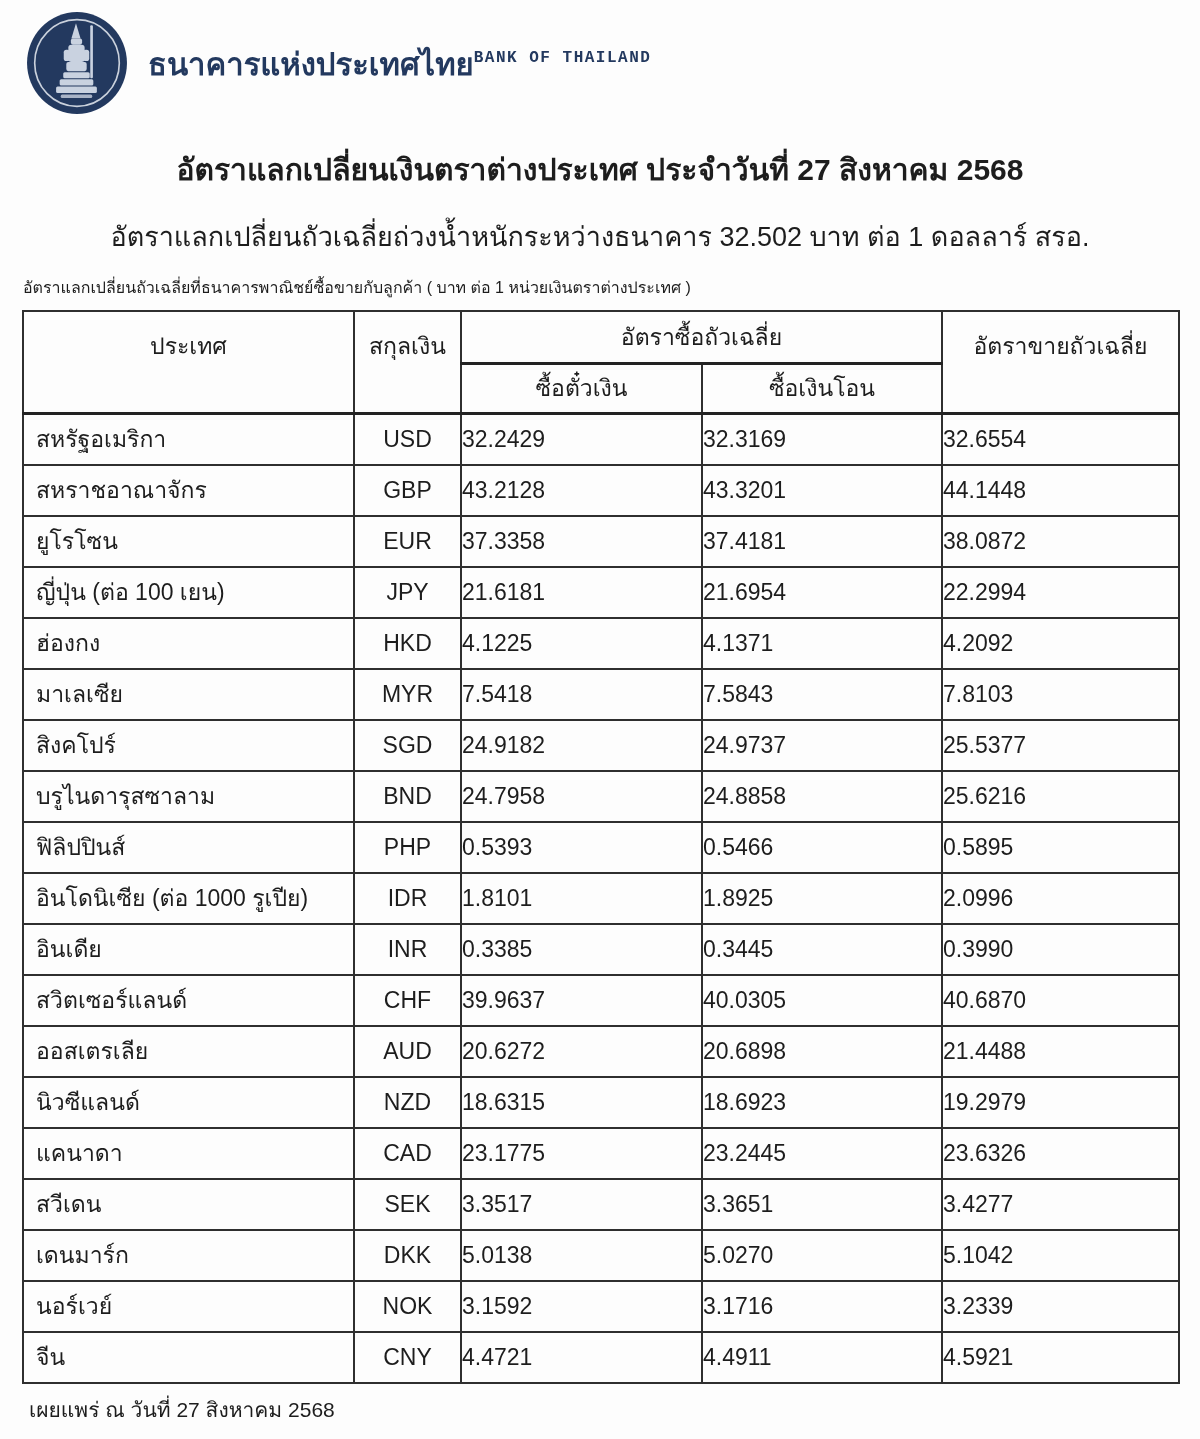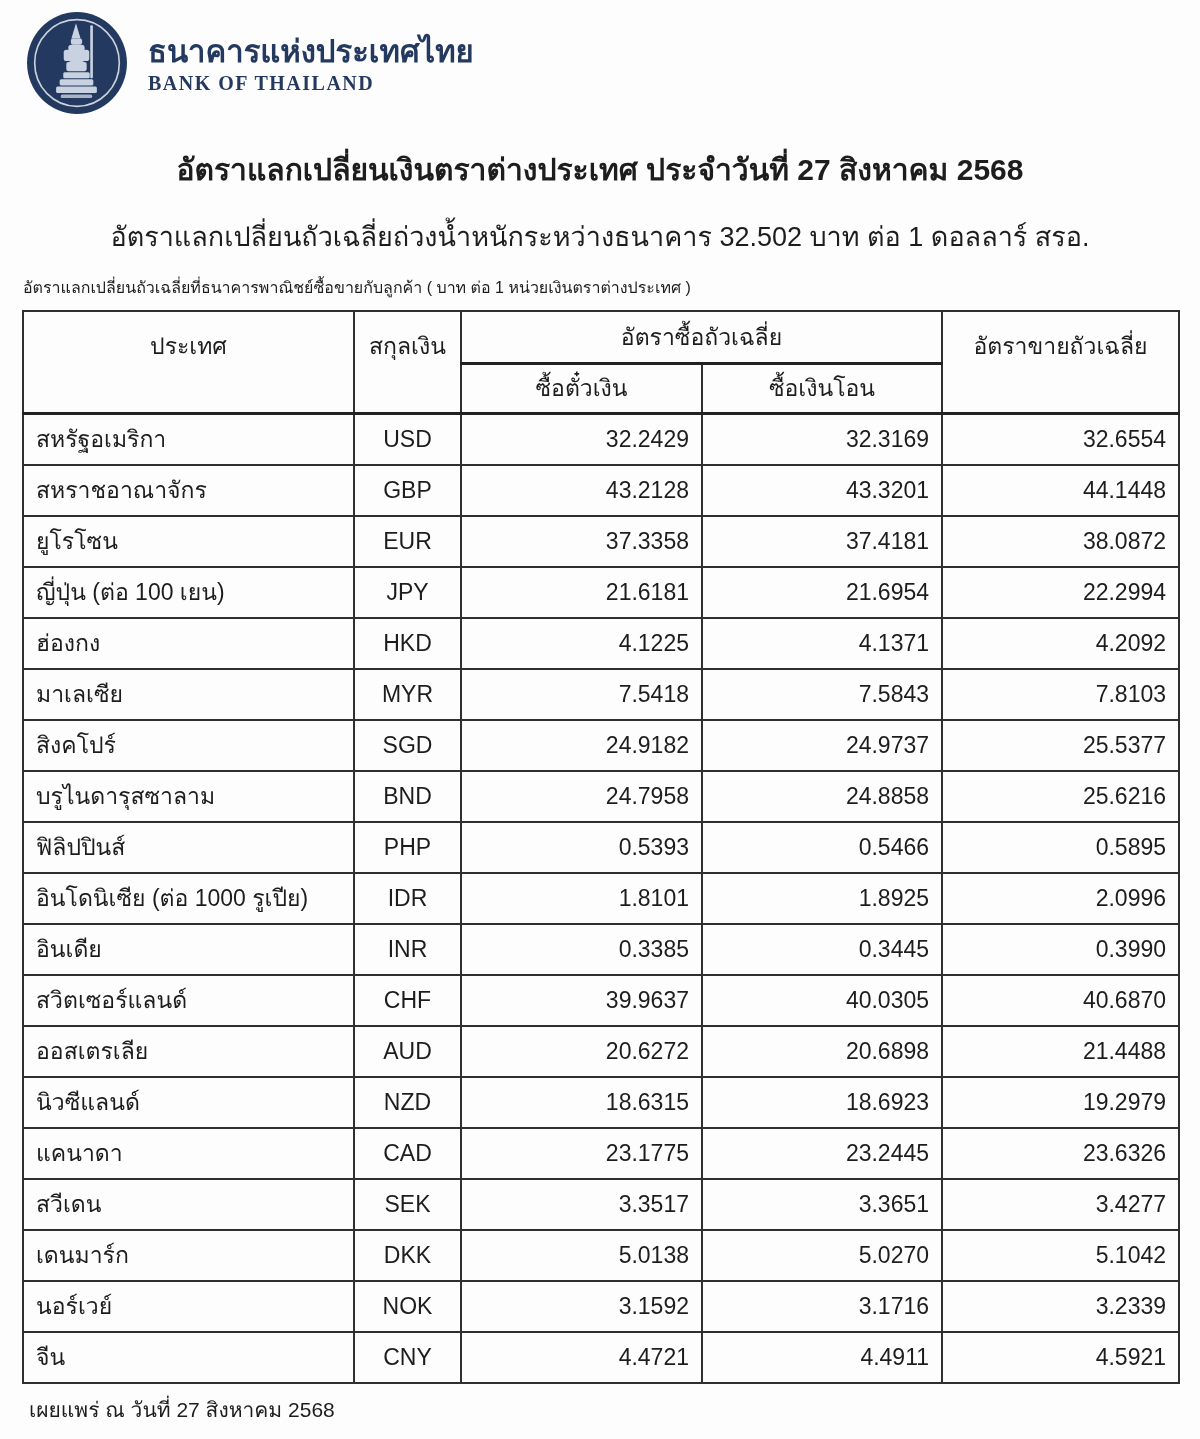--- a/index.html
+++ b/index.html
@@ -15,27 +15,27 @@
     background:var(--bg);
     color:var(--ink);
     font-family:"Liberation Sans","DejaVu Sans",sans-serif;
   }
   
   .logo-row{
     display:flex;align-items:center;gap:20px;
     padding:9px 0 0 26px;height:116px;
   }
   .emblem{width:102px;height:104px;flex:0 0 auto;}
-  .logo-text{display:flex;flex-direction:column;justify-content:center;margin-top:4px;}
+  .logo-text{display:flex;flex-direction:row;justify-content:center;margin-top:4px;}
   .logo-thai{
     font-size:31px;font-weight:bold;color:var(--brand);line-height:1.15;
   }
   .logo-eng{
-    font-family:Liberation Serif, serif;
-    font-size:20px;font-weight:bold;color:var(--brand);
+    font-family:Liberation Mono, monospace;
+    font-size:16px;font-weight:bold;color:var(--brand);
     letter-spacing:1.5px;margin-top:2px;
   }
   
   .doc-title{
     margin-top:36px;text-align:center;
     font-size:30px;font-weight:bold;line-height:1.2;
   }
   .doc-subtitle{
     margin-top:33px;text-align:center;
     font-size:27px;font-weight:500;line-height:1.2;
@@ -63,21 +63,21 @@
   }
   .rates thead th.group-buy{
     vertical-align:middle;text-align:center;
     border-bottom:3px solid #222222;
   }
   .rates thead tr.tier2 th,
   .rates thead th.span-cell{border-bottom:3px solid #222222;}
   .rates tbody tr{height:51px;}
   .rates td.c-country{text-align:left;padding-left:12px;}
   .rates td.c-code{text-align:center;}
-  .rates td.c-num{text-align:right;padding-right:12px;}
+  .rates td.c-num{padding-right:12px;}
   
   .pub-note{
     margin:13px 0 0 29px;font-size:21px;line-height:1.2;
   }
 </style>
 </head>
 <body>
 
 <div class="logo-row">
   <svg class="emblem" viewBox="0 0 100 102" aria-hidden="true">

